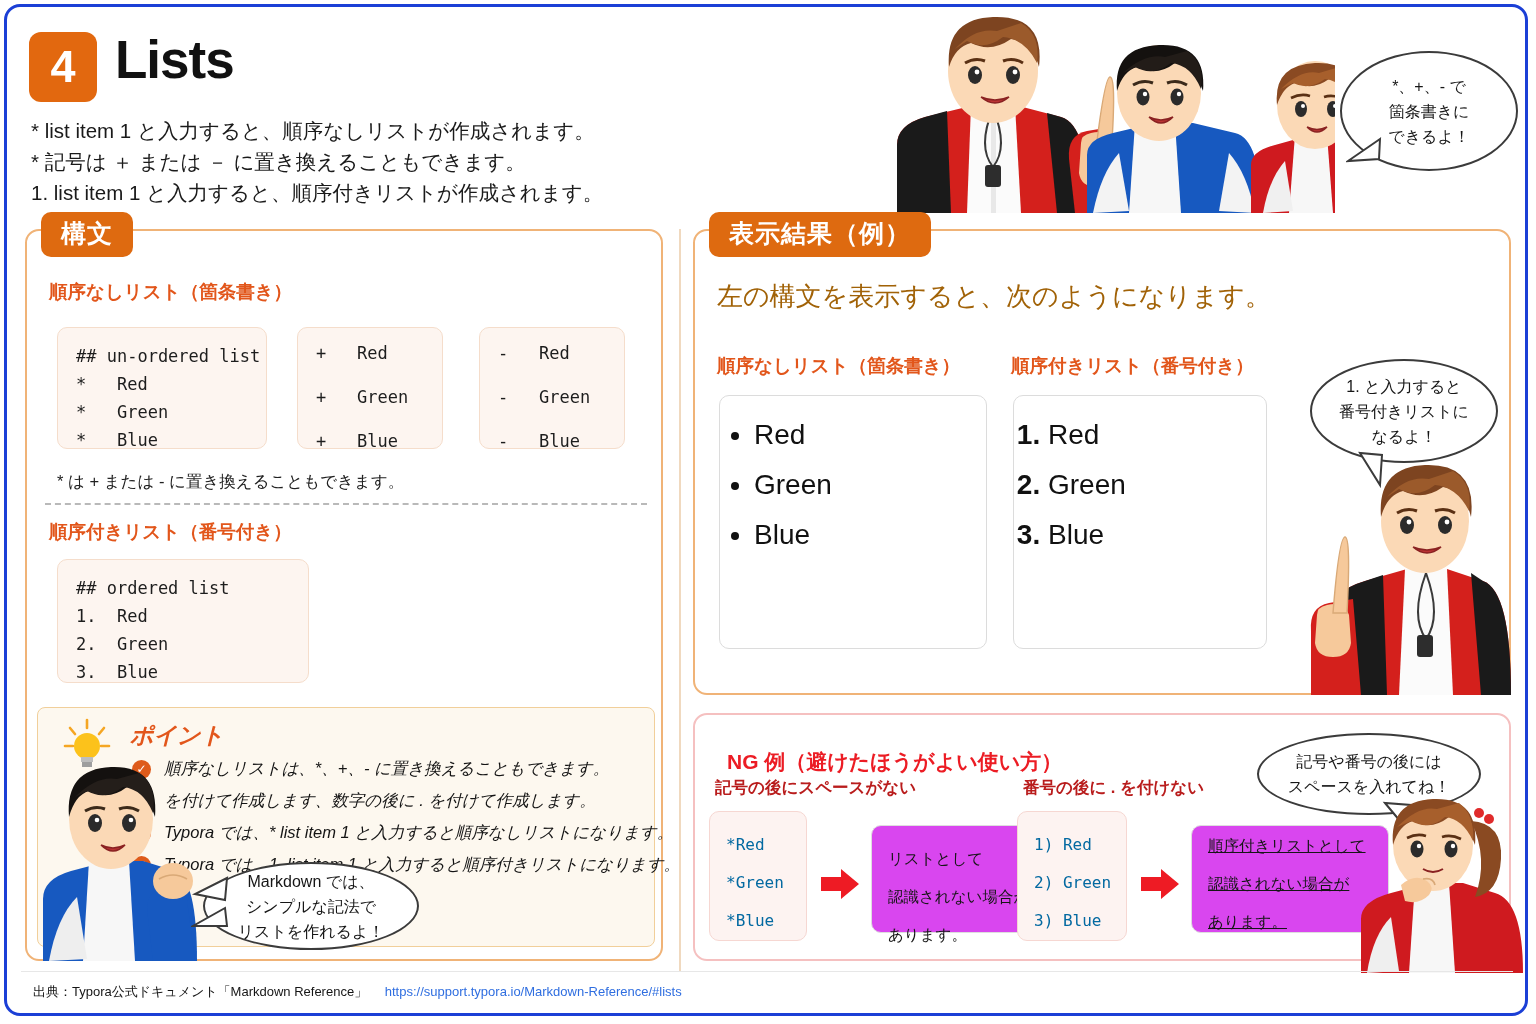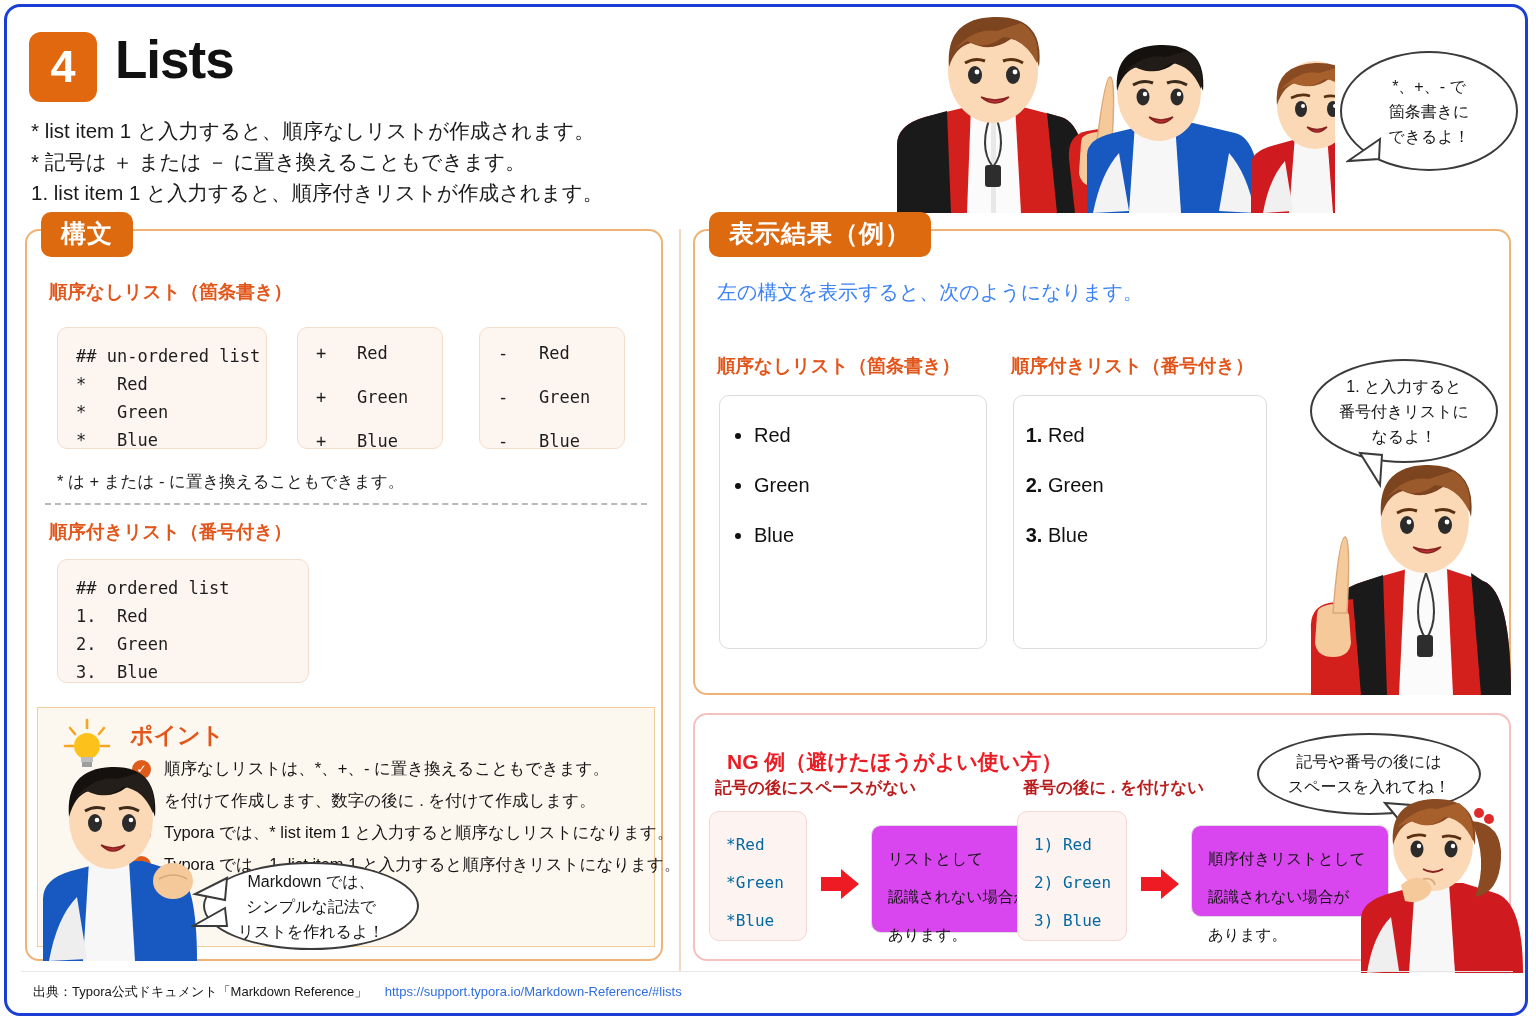--- a/index.html
+++ b/index.html
@@ -55,27 +55,27 @@
     box-sizing:border-box;background:#fdf5f0;border:1.5px solid #f5ddcb;border-radius:10px;
     font-family:"DejaVu Sans Mono","Liberation Mono",monospace;
     font-size:17px;color:#1d1d1d;line-height:28px;white-space:pre;
   }
   .note{font-size:16.5px;color:#202020;}
   .dashed{border-top:2px dashed #b9b9b9;}
 
   
   .resbox{box-sizing:border-box;background:#fff;border:1.5px solid #dcdcdc;border-radius:10px;}
   .resbox ul,.resbox ol{margin:0;padding:0 0 0 34px;}
-  .resbox li{font-size:20px;color:#111;line-height:50px;}
+  .resbox li{font-size:28px;color:#111;line-height:50px;}
   .resbox ol li::marker{font-weight:bold;}
 
   
   .pointbox{
     position:absolute;box-sizing:border-box;background:#fdf8ef;
-    border:1.5px solid #f1cf9a;border-radius:0;
+    border:1.5px solid #f1cf9a;border-radius:8px;font-style:italic;
   }
   .point-ttl{color:#e2561b;font-size:23px;font-weight:bold;}
   .pt-row{display:flex;align-items:center;gap:13px;margin-bottom:10px;}
   .pt-row .chk{
     width:19px;height:19px;border-radius:50%;background:#de5b1b;color:#fff;
     font-size:12px;display:flex;align-items:center;justify-content:center;flex:0 0 auto;
   }
   .pt-row span.txt{font-size:16.5px;color:#141414;white-space:nowrap;}
 
   
@@ -285,21 +285,21 @@
     </div>
     <svg width="46" height="60" style="position:absolute;left:-12px;top:12px;">
       <path d="M36 4 L4 20 L34 26 Z" fill="#fff" stroke="#3b3b3b" stroke-width="2"></path>
       <path d="M34 34 L2 52 L36 52 Z" fill="#fff" stroke="#3b3b3b" stroke-width="2"></path>
     </svg>
   </div>
 
   <div class="panel panel-orange" style="left:686px;top:222px;width:818px;height:466px;">
     <div class="tab">表示結果（例）</div>
 
-    <div style="position:absolute;left:22px;top:48px;font-size:20px;color:#3b82f6;">左の構文を表示すると、次のようになります。</div>
+    <div style="position:absolute;left:22px;top:48px;font-size:26px;color:#a16207;">左の構文を表示すると、次のようになります。</div>
 
     <div class="sub-h" style="position:absolute;left:22px;top:122px;">順序なしリスト（箇条書き）</div>
     <div class="sub-h" style="position:absolute;left:316px;top:122px;">順序付きリスト（番号付き）</div>
 
     <div class="resbox" style="position:absolute;left:24px;top:164px;width:268px;height:254px;padding-top:14px;">
       <ul>
         <li>Red</li>
         <li>Green</li>
         <li>Blue</li>
       </ul>
@@ -361,21 +361,21 @@
 認識されない場合が
 あります。</div>
 
     <div class="ng-sub" style="position:absolute;left:328px;top:62px;">番号の後に . を付けない</div>
     <div class="ngcode" style="position:absolute;left:322px;top:96px;width:110px;height:130px;padding:14px 0 0 16px;white-space:pre;border-radius:10px;">1) Red
 2) Green
 3) Blue</div>
     <svg class="arrow" style="position:absolute;left:446px;top:152px;" viewBox="0 0 38 34">
       <path d="M0 10 L20 10 L20 2 L38 17 L20 32 L20 24 L0 24 Z" fill="#ee1b24"></path>
     </svg>
-    <div class="ngres" style="position:absolute;left:496px;top:110px;width:198px;height:92px;padding:14px 0 0 16px;white-space:pre;">順序付きリストとして
+    <div class="ngres" style="position:absolute;left:496px;top:110px;width:198px;height:108px;padding:1px 0 0 16px;white-space:pre;text-decoration:underline;">順序付きリストとして
 認識されない場合が
 あります。</div>
   </div>
 
   <div class="bub" style="left:1250px;top:726px;">
     <div class="oval" style="width:224px;height:82px;">
       <span>記号や番号の後には</span>
       <span>スペースを入れてね！</span>
     </div>
     <svg width="52" height="46" style="position:absolute;left:124px;top:68px;">

